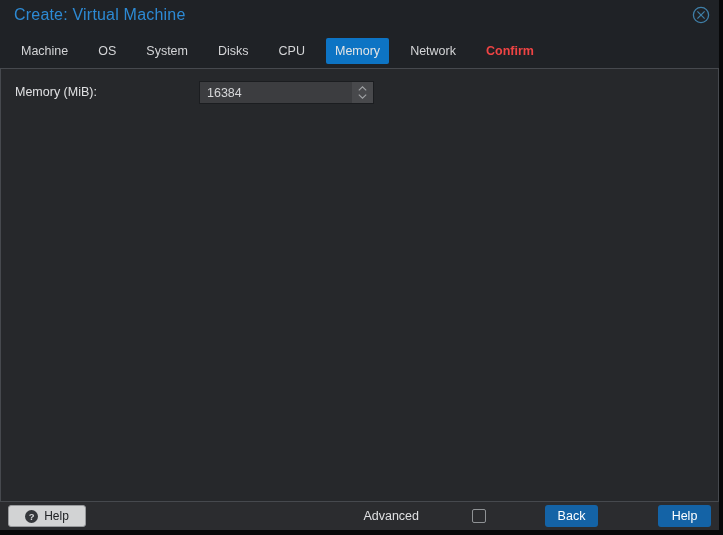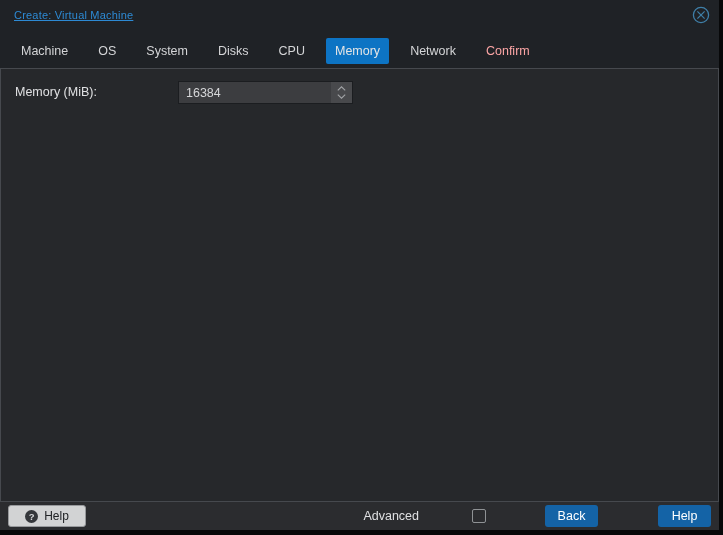--- a/index.html
+++ b/index.html
@@ -14,44 +14,44 @@
     width:719px; height:530px;
     background:var(--header-bg,#1f2226);
   }
   
   .titlebar {
     height:30px; display:flex; align-items:center;
     justify-content:space-between; padding:0 9px 0 14px;
   }
   .window-title {
     color:var(--title-blue,#2d8ad4);
-    font-size:11px; letter-spacing:.2px;text-decoration:underline;
+    font-size:16px; letter-spacing:.2px;
   }
   .close-btn { width:18px; height:18px; display:flex; cursor:pointer; }
   
   .tabbar {
     height:38px; display:flex; align-items:flex-end;
     padding:0 0 4px 12px;
   }
   .tab {
     height:26px; line-height:26px;
     padding:0 9px; margin-right:12px;
     font-size:12.5px; color:#d4d5d7;
     border-radius:2px; cursor:pointer; white-space:nowrap;
   }
   .tab.active { background:var(--tab-blue,#0d74c4); color:#e5e5e5; }
-  .tab.disabled { color:#fca5a5; cursor:default; }
+  .tab.disabled { color:#ef4444; cursor:default;font-weight:bold; }
   
   .panel {
     position:absolute; top:68px; left:0;
     width:719px; height:433px;
     background:var(--panel-bg,#26282b);
     border:1px solid #46494e; border-bottom:none;
   }
-  .form-row { display:flex; padding:12px 8px 0 14px; }
+  .form-row { display:flex; padding:12px 8px 0 14px;gap:21px; }
   .field-label {
     width:163px; font-size:12.5px; color:#e0e1e3; line-height:23px;
   }
   .spinner-field { position:relative; width:175px; height:23px; }
   .spinner-field input {
     width:100%; height:100%;
     background:#3c3d40; border:1px solid #1b1d20;
     color:#d6d7d9; font-size:12.5px;
     font-family:"Liberation Sans", sans-serif;
     padding:0 26px 0 7px; outline:none;

